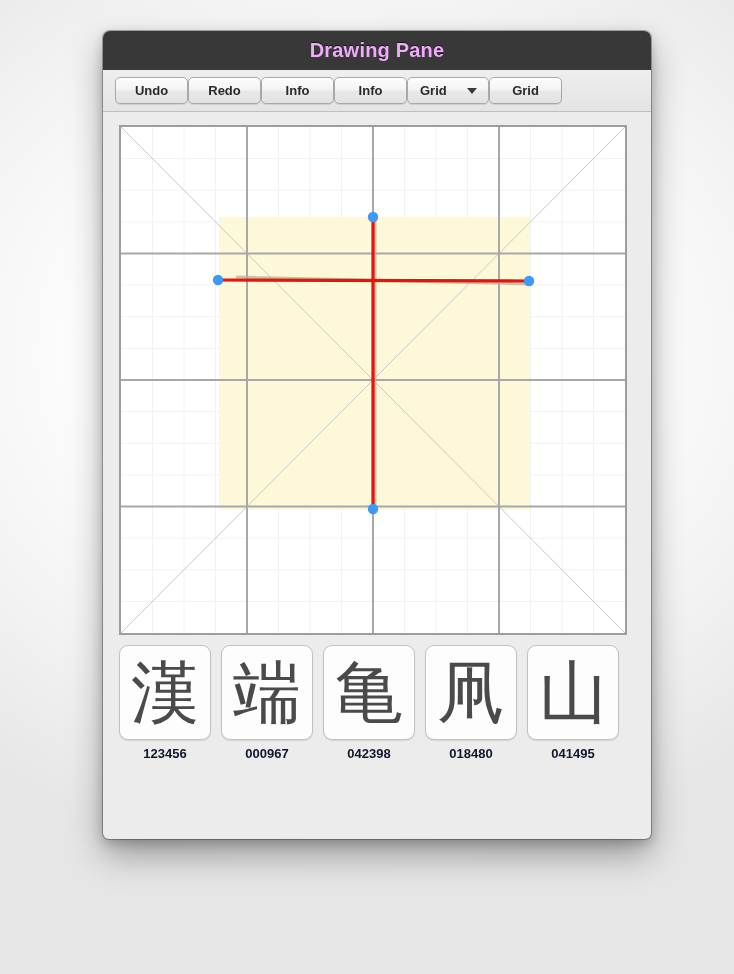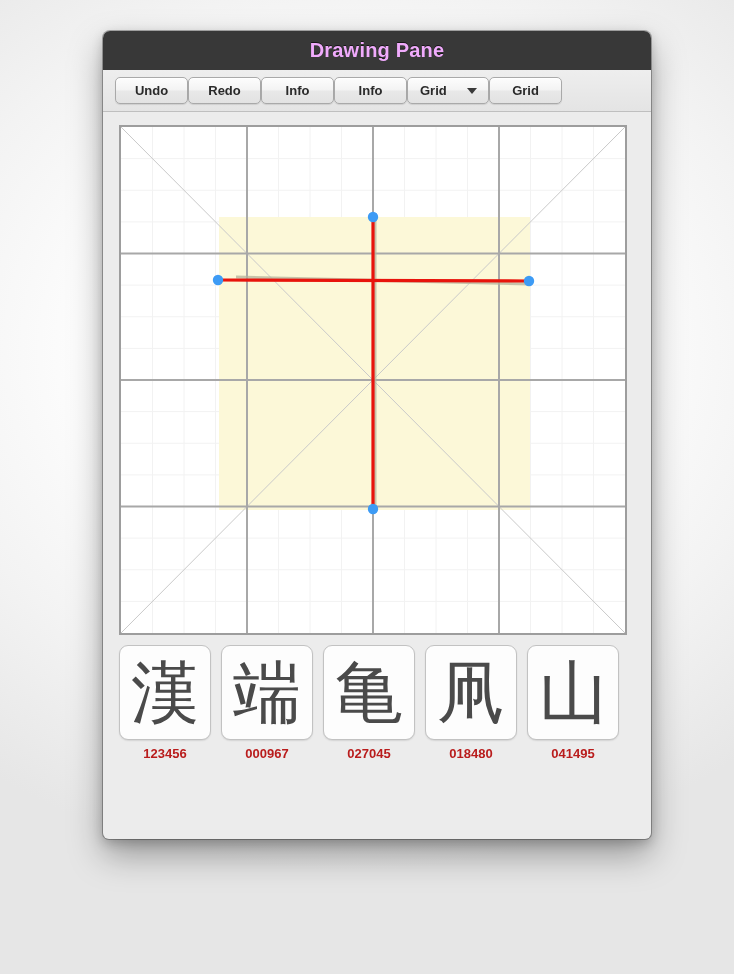--- a/index.html
+++ b/index.html
@@ -172,21 +172,21 @@
     font-family: "DejaVu Sans", "Liberation Sans", sans-serif;
     font-size: 68px;
     line-height: 1;
     color: #4a4a4a;
     user-select: none;
   }
   .cand-id {
     margin-top: 6px;
     font-size: 13px;
     font-weight: bold;
-    color: #b91c1c;
+    color: #0f172a;
   }
 </style>
 </head>
 <body>
 
 <div id="window">
 
 
   <div id="pane-header">
     <span>Drawing Pane</span>
@@ -274,21 +274,21 @@
         <div class="cand">
           <div class="cand-box">
             <span class="cand-glyph">端</span>
           </div>
           <div class="cand-id">000967</div>
         </div>
         <div class="cand">
           <div class="cand-box">
             <span class="cand-glyph">亀</span>
           </div>
-          <div class="cand-id">027045</div>
+          <div class="cand-id">042398</div>
         </div>
         <div class="cand">
           <div class="cand-box">
             <span class="cand-glyph">凧</span>
           </div>
           <div class="cand-id">018480</div>
         </div>
         <div class="cand">
           <div class="cand-box">
             <span class="cand-glyph">山</span>

